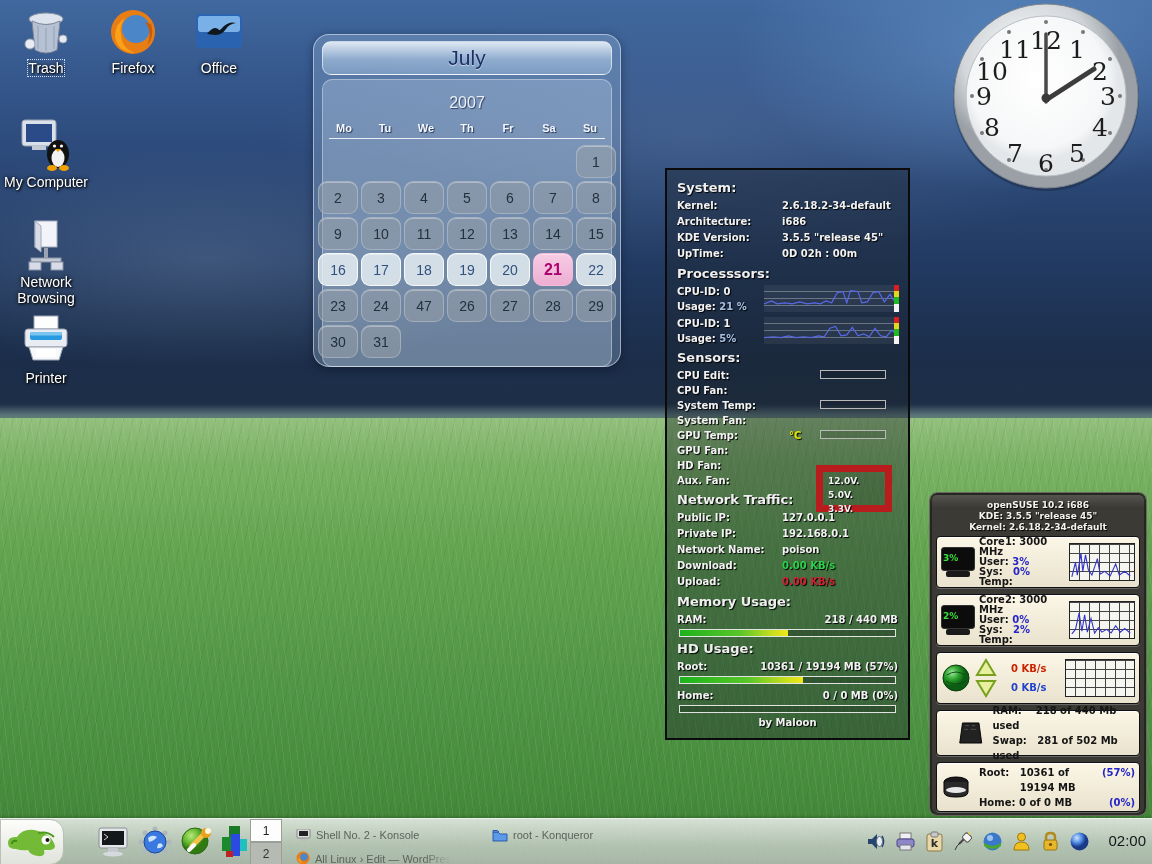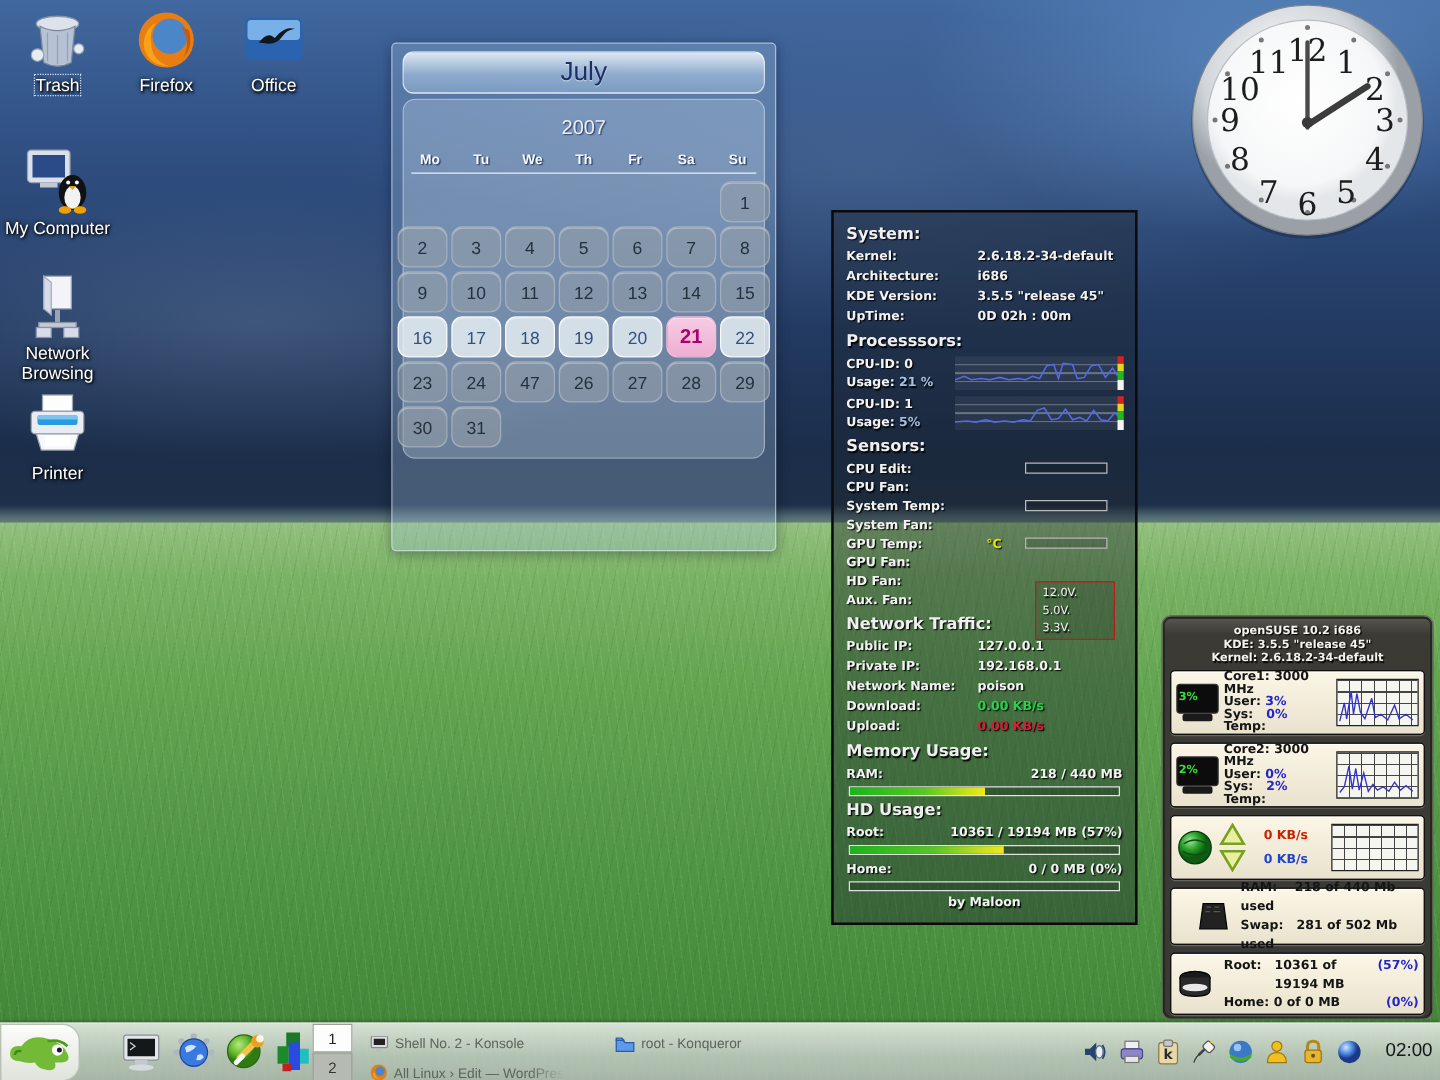--- a/index.html
+++ b/index.html
@@ -25,23 +25,23 @@
     background:linear-gradient(180deg, rgba(90,110,115,.0), rgba(150,180,160,.45) 60%, rgba(140,190,130,.6));
   }
 
   
   .dicon { position:absolute; width:92px; text-align:center; cursor:default; }
   .dicon svg { display:block; margin:0 auto; }
   .dicon .lbl { color:#fff; font-size:14px; line-height:16px; text-shadow:1px 1px 2px #000, 0 0 4px #000; margin-top:2px; }
   .dicon.sel .lbl span { outline:1px dotted #cfe0ff; background:rgba(60,90,140,.25); }
 
   
-  .calendar { position:absolute; left:313px; top:34px; width:308px; height:407px;
+  .calendar { position:absolute; left:313px; top:34px; width:308px; height:333px;
     background:rgba(165,195,225,.30); border:1px solid rgba(230,240,255,.55);
-    border-radius:4px; box-shadow:0 2px 10px rgba(0,0,20,.35); }
+    border-radius:16px; box-shadow:0 2px 10px rgba(0,0,20,.35); }
   .cal-title { margin:6px 8px 0 8px; height:34px; border-radius:9px;
     background:linear-gradient(180deg, rgba(245,250,255,.85), rgba(185,210,235,.55) 55%, rgba(165,195,225,.45));
     border:1px solid rgba(255,255,255,.6);
     display:flex; align-items:center; justify-content:center;
     font-size:21px; color:#1c2f66; text-shadow:0 1px 1px rgba(255,255,255,.6); }
   .cal-body { margin:4px 8px; padding:6px 6px 0 6px; border-radius:10px;
     background:rgba(205,222,240,.28); border:1px solid rgba(255,255,255,.35); }
   .cal-year { text-align:center; font-size:16px; color:#e9eff8; text-shadow:1px 1px 1px rgba(20,30,60,.7); margin:8px 0 10px; }
   .cal-week { display:grid; grid-template-columns:repeat(7,40px); gap:1px; justify-content:center;
     border-bottom:1px solid rgba(255,255,255,.85); padding-bottom:4px; }
@@ -67,22 +67,22 @@
   .k-cpu .labels .v { color:#a9c0e2; }
   .k-graph { position:relative; width:143px; height:27px; margin-top:1px;
     background:repeating-linear-gradient(0deg, transparent 0 6px, rgba(255,255,255,.30) 6px 7px), rgba(255,255,255,.06); }
   .k-graph svg { position:absolute; inset:0; }
   .k-meter { position:absolute; right:-1px; top:0; width:5px; height:27px; display:flex; flex-direction:column; }
   .k-meter i { display:block; width:5px; }
   .sens { position:relative; }
   .s-row { position:relative; height:15px; font-size:10px; font-weight:bold; line-height:15px; }
   .s-bar { position:absolute; right:12px; top:2px; width:66px; height:9px; border:1px solid #b9b9b9; background:rgba(0,0,0,.12); }
   .s-unit { position:absolute; left:112px; color:#e4e400; }
-  .volt-box { position:absolute; right:6px; top:97px; width:64px; height:47px; border:1px solid #b91c1c;
-    padding:2px 5px; font-size:9px; font-weight:normal; line-height:14px; background:rgba(0,0,0,.10); }
+  .volt-box { position:absolute; right:6px; top:97px; width:76px; height:47px; border:7px solid #b91c1c;
+    padding:2px 5px; font-size:9px; font-weight:bold; line-height:14px; background:rgba(0,0,0,.10); }
   .nt .l { width:105px; }
   .green { color:#2ad24a; } .red { color:#d41f35; }
   .mem-row { display:flex; justify-content:space-between; font-size:10px; font-weight:bold; line-height:16px; }
   .pbar { height:8px; border:1px solid #e2e2e2; background:rgba(0,0,0,.18); margin:1px 2px 4px 2px; }
   .pbar i { display:block; height:100%; background:linear-gradient(90deg,#1cb31c 0%,#58c628 55%,#cfe01e 88%,#f0e818 100%); }
   .k-foot { text-align:center; font-size:10px; font-weight:bold; margin-top:4px; }
 
   
   .clockw { position:absolute; left:948px; top:2px; width:198px; height:192px; }
 

